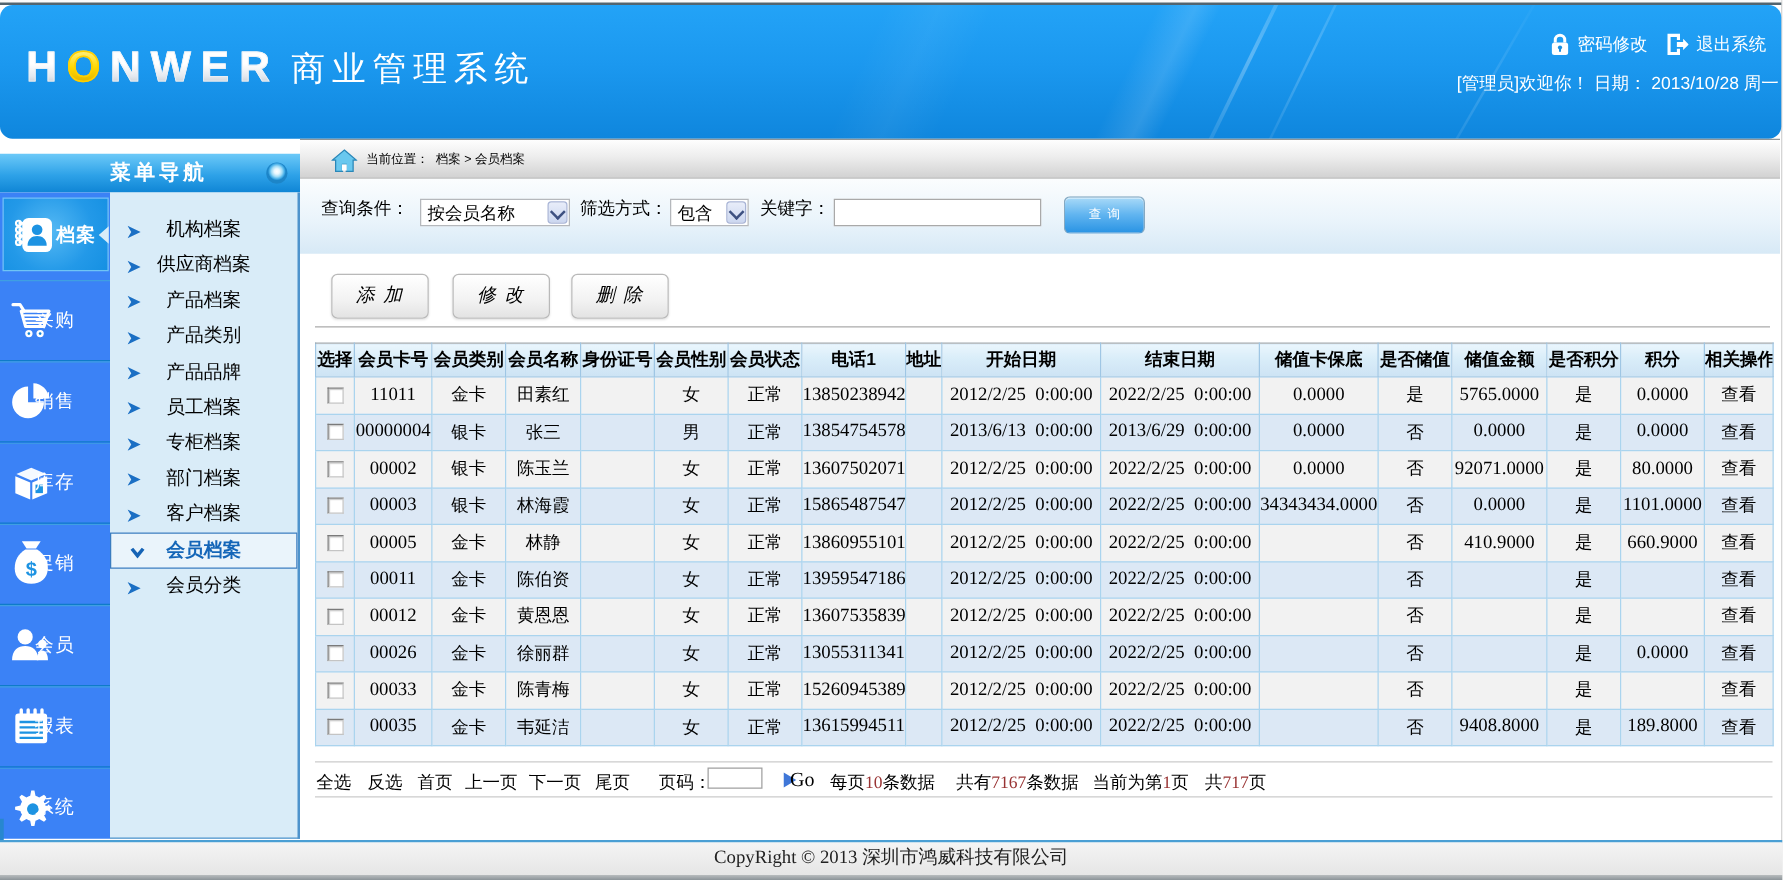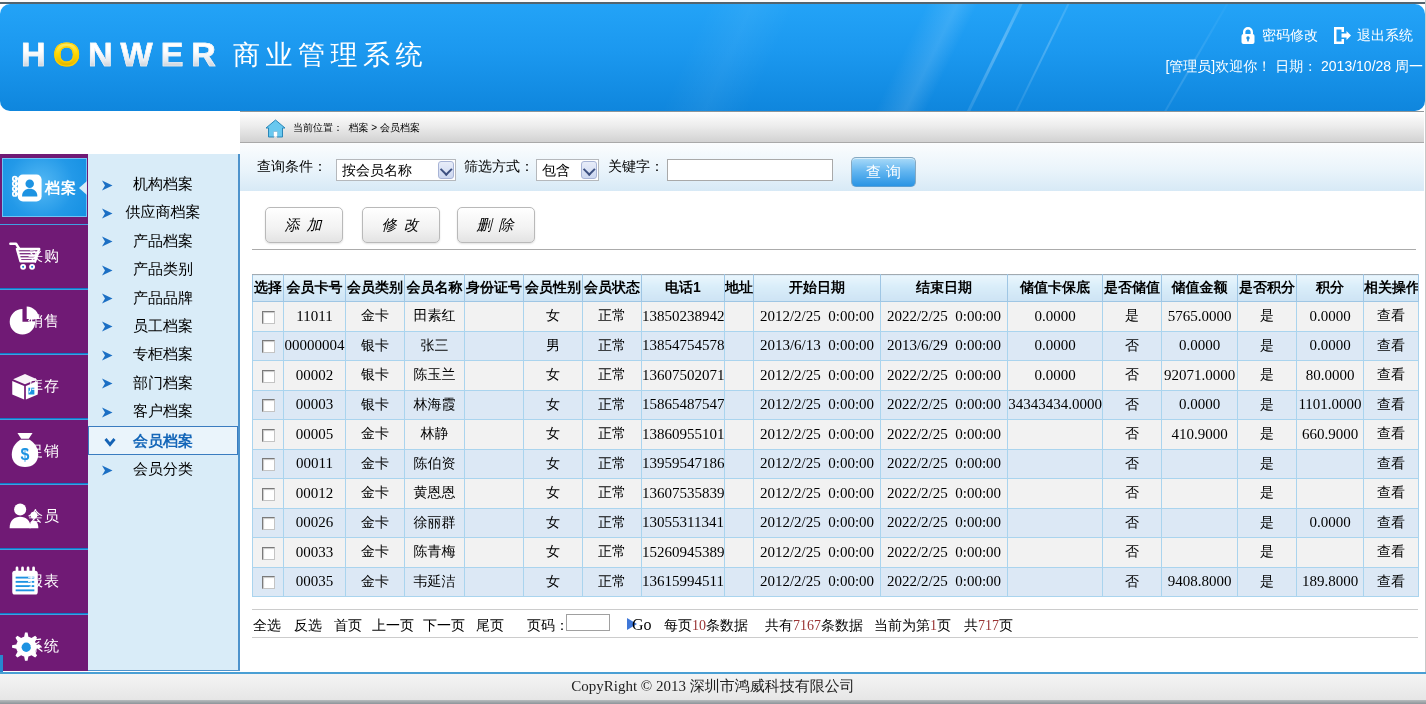--- a/index.html
+++ b/index.html
@@ -24,47 +24,47 @@
 .hr1 { position:absolute; top:22px; right:12px; color:#fff; font-size:14px; display:flex; align-items:center; }
 .hr1 span.t { margin-left:6px; }
 .hr1 .gap { width:15px; }
 .hr2 { position:absolute; top:54px; right:2px; color:#fff; font-size:14px; }
 
 
 .mid { position:relative; width:1426px; height:561px; }
 .sidebar { position:absolute; left:0; top:0; width:240px; height:561px; }
 .navtitle { position:absolute; left:0; top:12px; width:240px; height:31px; background:linear-gradient(180deg,#6cc9f8 0%,#2ea2e8 55%,#0f85d5 100%); color:#fff; font-size:16.5px; font-weight:bold; letter-spacing:3px; text-align:center; line-height:31px; padding-left:14px; }
 .navtitle .dot { position:absolute; right:10px; top:7px; width:17px; height:17px; border-radius:50%; background:radial-gradient(closest-side circle at 50% 42%, #ffffff 0%, #e8f7fe 30%, #9fdbf6 60%, #45aee8 85%, #1c85c8 100%); }
-.menucol { position:absolute; left:0; top:43px; width:88px; height:517px; background:#701a75; overflow:hidden; }
+.menucol { position:absolute; left:0; top:43px; width:88px; height:517px; background:#3b82f6; overflow:hidden; }
 .mitem { position:relative; width:88px; height:65px; border-bottom:1px solid #0f7bc9; box-shadow:inset 0 1px 0 #3f9fe2; color:#fff; }
 .mitem .ic { position:absolute; left:8px; top:50%; transform:translateY(-50%); width:34px; height:34px; display:flex; align-items:center; justify-content:center; }
 .mitem .tx { position:absolute; left:28px; top:50%; transform:translateY(-50%); font-size:15px; letter-spacing:1px; }
 .mitem.sel { background:radial-gradient(circle at 45% 45%, #55b9f4 0%, #2399e8 60%, #1590e2 100%); width:85px; height:59px; margin:4px 0 7px 2px; border:1px solid #6fc4f5; box-shadow:none; }
 .mitem.sel:after { content:""; position:absolute; right:-1px; top:50%; margin-top:-7px; border-right:8px solid #d9ecf8; border-top:7px solid transparent; border-bottom:7px solid transparent; }
 .submenu { position:absolute; left:88px; top:43px; width:152px; height:517px; background:#d9ecf8; border-right:2px solid #4e93cc; border-bottom:1px solid #4e93cc; padding-top:16px; }
 .sitem { position:relative; height:28.4px; line-height:28.4px; font-size:15px; color:#000; text-align:center; }
 .sitem .arr { position:absolute; left:14px; top:9.5px; line-height:0; }
 .sitem.sel { background:#eaf4fb; border:1px solid #3a7cc0; color:#1466b8; font-weight:bold; height:29.6px; line-height:27.6px; }
 .sitem.sel .arr { left:15px; top:11px; }
 
 
 .content { position:absolute; left:240px; top:0; width:1184px; height:561px; }
 .crumb { position:relative; height:32px; border-top:1px solid #8f9699; background:linear-gradient(180deg,#fefefe 0%,#ededed 45%,#d2d2d2 100%); border-bottom:1px solid #a9a9a9; font-size:10px; color:#000; line-height:32px; }
 .crumb .home { position:absolute; left:25px; top:7px; }
 .crumb .txt { position:absolute; left:53px; }
-.searchbar { position:relative; height:48px; background:linear-gradient(180deg,#fbfdfe 0%,#eaf4fb 55%,#d7e9f6 100%); font-size:14px; }
+.searchbar { position:relative; height:60px; background:linear-gradient(180deg,#fbfdfe 0%,#eaf4fb 55%,#d7e9f6 100%); font-size:14px; }
 .searchbar .lab { position:absolute; top:15px; }
 .sel1 { left:96px; top:16px; width:120px; height:22px; }
 .sel2 { left:296px; top:16px; width:63px; height:22px; }
 .fakesel { border:1px solid #b5b8bc; background:#fff; font-size:14px; line-height:20px; padding-left:5px; }
 .sel1,.sel2 { position:absolute; }
 .fakesel .btn { position:absolute; right:1px; top:1px; bottom:1px; width:16px; background:linear-gradient(180deg,#e8edf9 0%,#ccd7f0 100%); border:1px solid #a8b4d6; border-radius:3px; }
 .fakesel .btn:after { content:""; position:absolute; left:3.2px; top:3.2px; width:6.5px; height:6.5px; border-right:2.8px solid #3d5080; border-bottom:2.8px solid #3d5080; transform:rotate(45deg); }
 .kw { position:absolute; left:427px; top:16px; width:166px; height:22px; border:1px solid #a9a9a9; background:#fff; }
-.qbtn { position:absolute; left:611px; top:14px; width:65px; height:30px; border-radius:5px; border:1px solid #85a9c2; border-bottom-color:#5a9fd4; background:linear-gradient(180deg,#a9daf8 0%,#62b5f0 48%,#2a94e4 100%); color:#fff; font-size:15px; text-align:center; line-height:28px; letter-spacing:5px; padding-left:5px; box-shadow:inset 0 1px 0 rgba(255,255,255,0.55); }
+.qbtn { position:absolute; left:611px; top:14px; width:65px; height:30px; border-radius:5px; border:1px solid #85a9c2; border-bottom-color:#5a9fd4; background:linear-gradient(180deg,#a9daf8 0%,#62b5f0 48%,#2a94e4 100%); color:#fff; font-size:10px; text-align:center; line-height:28px; letter-spacing:5px; padding-left:5px; box-shadow:inset 0 1px 0 rgba(255,255,255,0.55); }
 .actions { position:relative; height:59px;font-style:italic; }
 .abtn { position:absolute; top:16px; width:78px; height:36px; border:1px solid #b9b9b9; border-radius:5px; background:linear-gradient(180deg,#ffffff 0%,#f2f2f2 60%,#e3e3e3 100%); box-shadow:0 1px 2px rgba(0,0,0,0.12); font-size:15px; text-align:center; line-height:34px; letter-spacing:7px; padding-left:5px; }
 .actions .line { position:absolute; left:12px; right:8px; bottom:0; border-bottom:1px solid #ababab; }
 
 
 .tblwrap { position:absolute; left:12px; top:163px; width:1166px; }
 table { border-collapse:collapse; width:1166px; table-layout:fixed; font-size:14px; }
 th { white-space:nowrap; overflow:hidden; background:linear-gradient(180deg,#eaf6fd 0%,#d9edf9 45%,#cde3f4 100%); border:1px solid #9fc6e4; border-top:1px solid #a2aab0; font-weight:bold; color:#000; height:27px; padding:0; }
 td { border:1px solid #aad4ee; text-align:center; height:29.5px; padding:0; font-family:"Liberation Serif", serif; font-size:15px; }
 tr.odd td { background:#f2f2f2; }
@@ -111,20 +111,21 @@
           <path fill="#fff" d="M1 1 h10 v5 h-2.5 v-2.5 h-5 v12 h5 V13 H11 v5 H1 Z"></path>
           <path fill="#fff" d="M8.5 7.5 h5 V5 l4.5 4.5 -4.5 4.5 V11.5 h-5 Z"></path>
         </svg>
       <span class="t">退出系统</span>
     </div>
     <div class="hr2">[管理员]欢迎你！ 日期： 2013/10/28 周一</div>
   </div>
 
   <div class="mid">
     <div class="sidebar">
+      <div class="navtitle">菜单导航<span class="dot"></span></div>
       <div class="menucol">
         <div class="mitem sel">
             <span class="ic">
               <svg width="38" height="38" viewBox="0 0 40 40">
                 <rect x="8" y="4" width="28" height="32" rx="6" fill="#fff"></rect>
                 <g fill="none" stroke="#fff" stroke-width="2.6">
                   <path d="M9 9 h-4.5"></path>
                   <path d="M9 15 h-4.5"></path>
                   <path d="M9 21 h-4.5"></path>
                   <path d="M9 27 h-4.5"></path>

